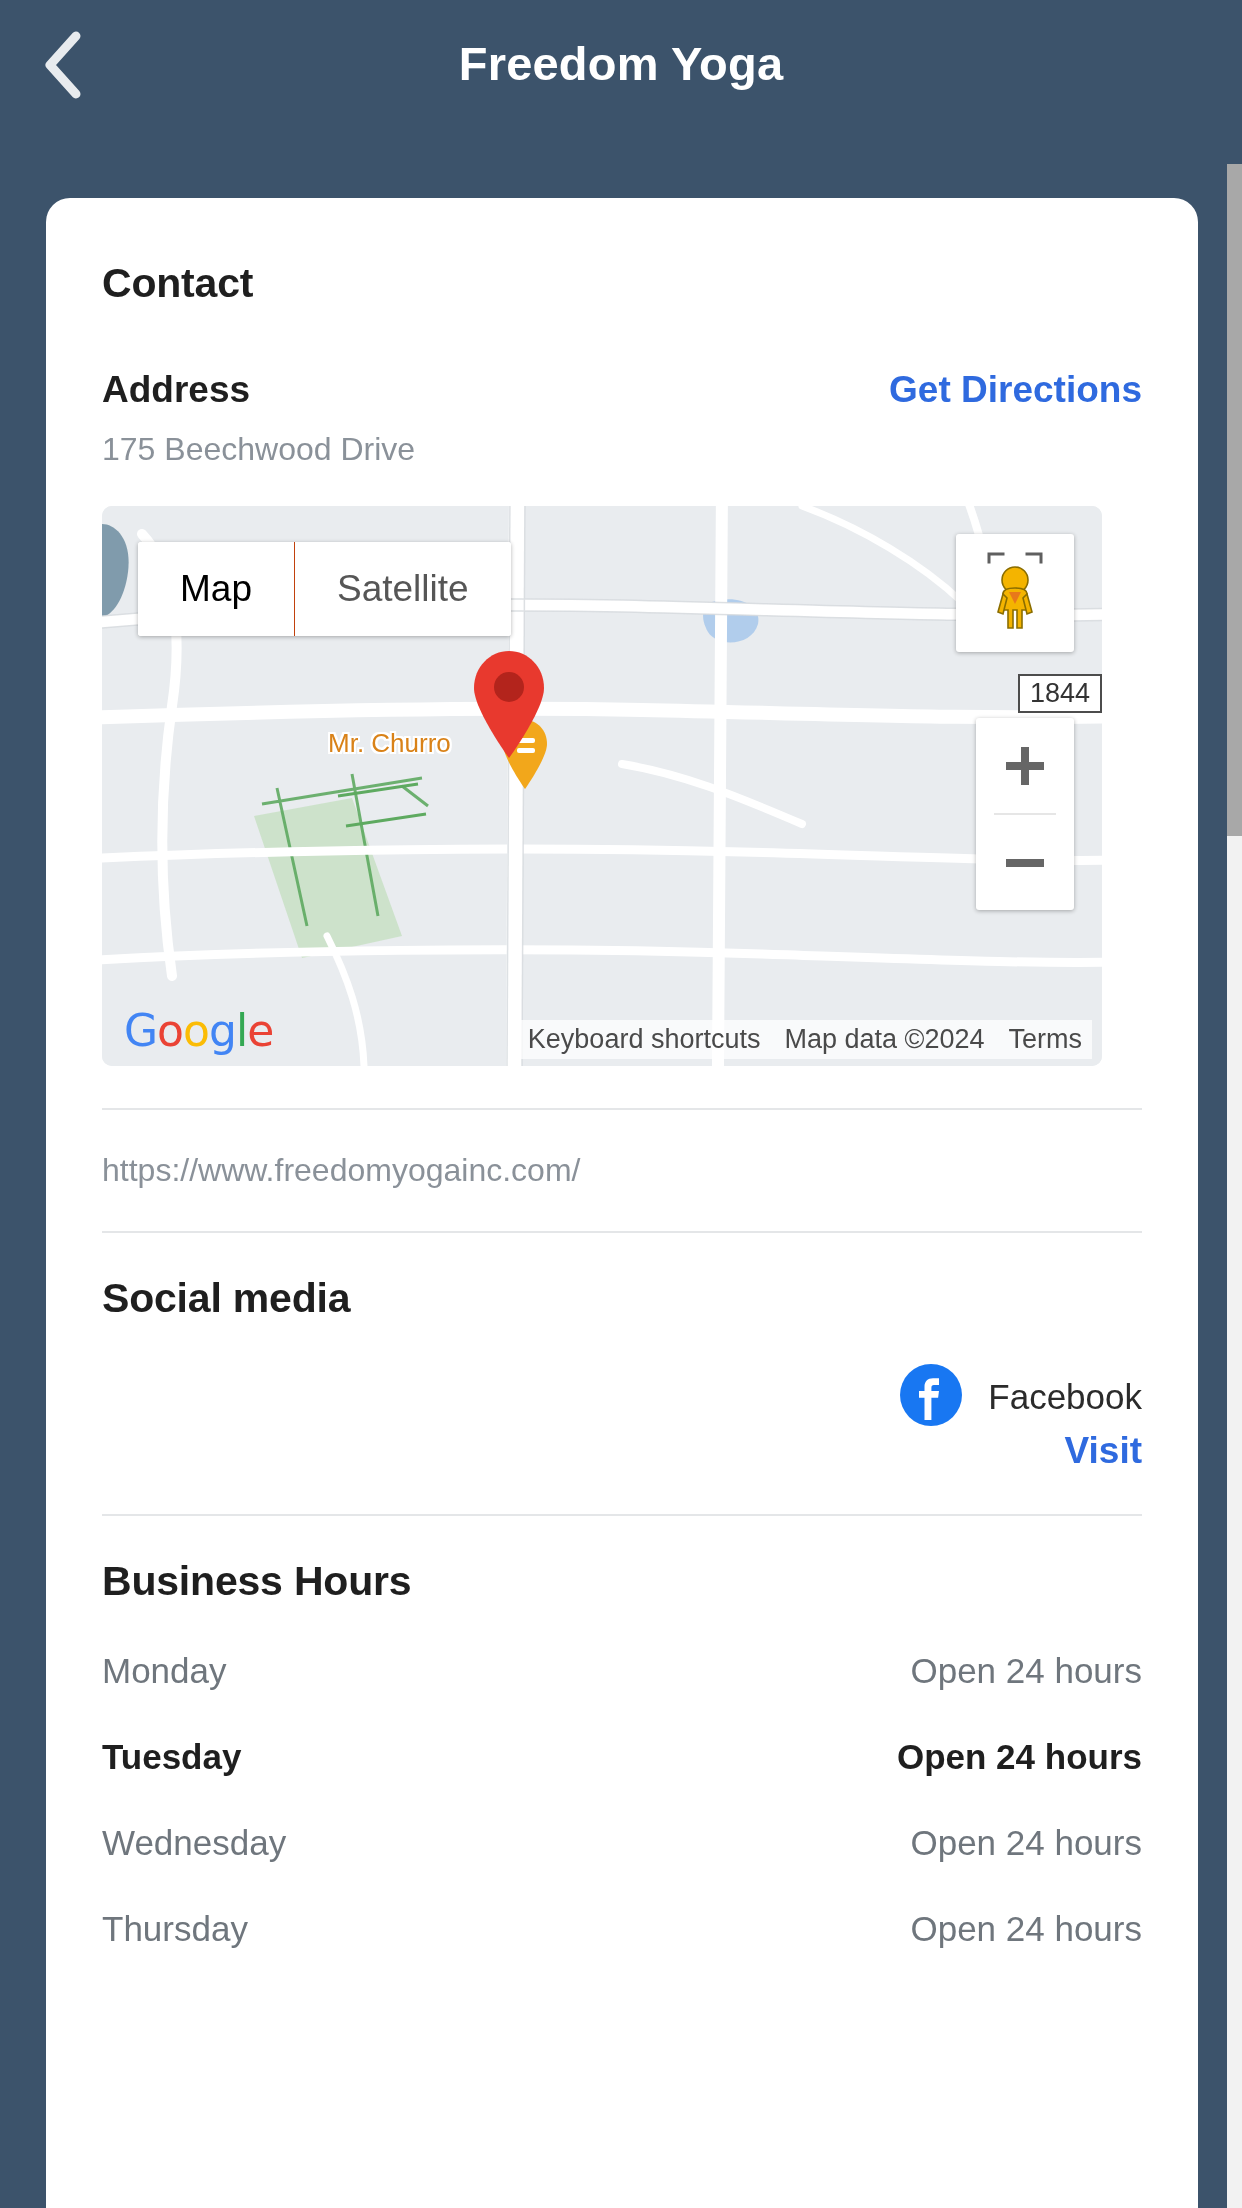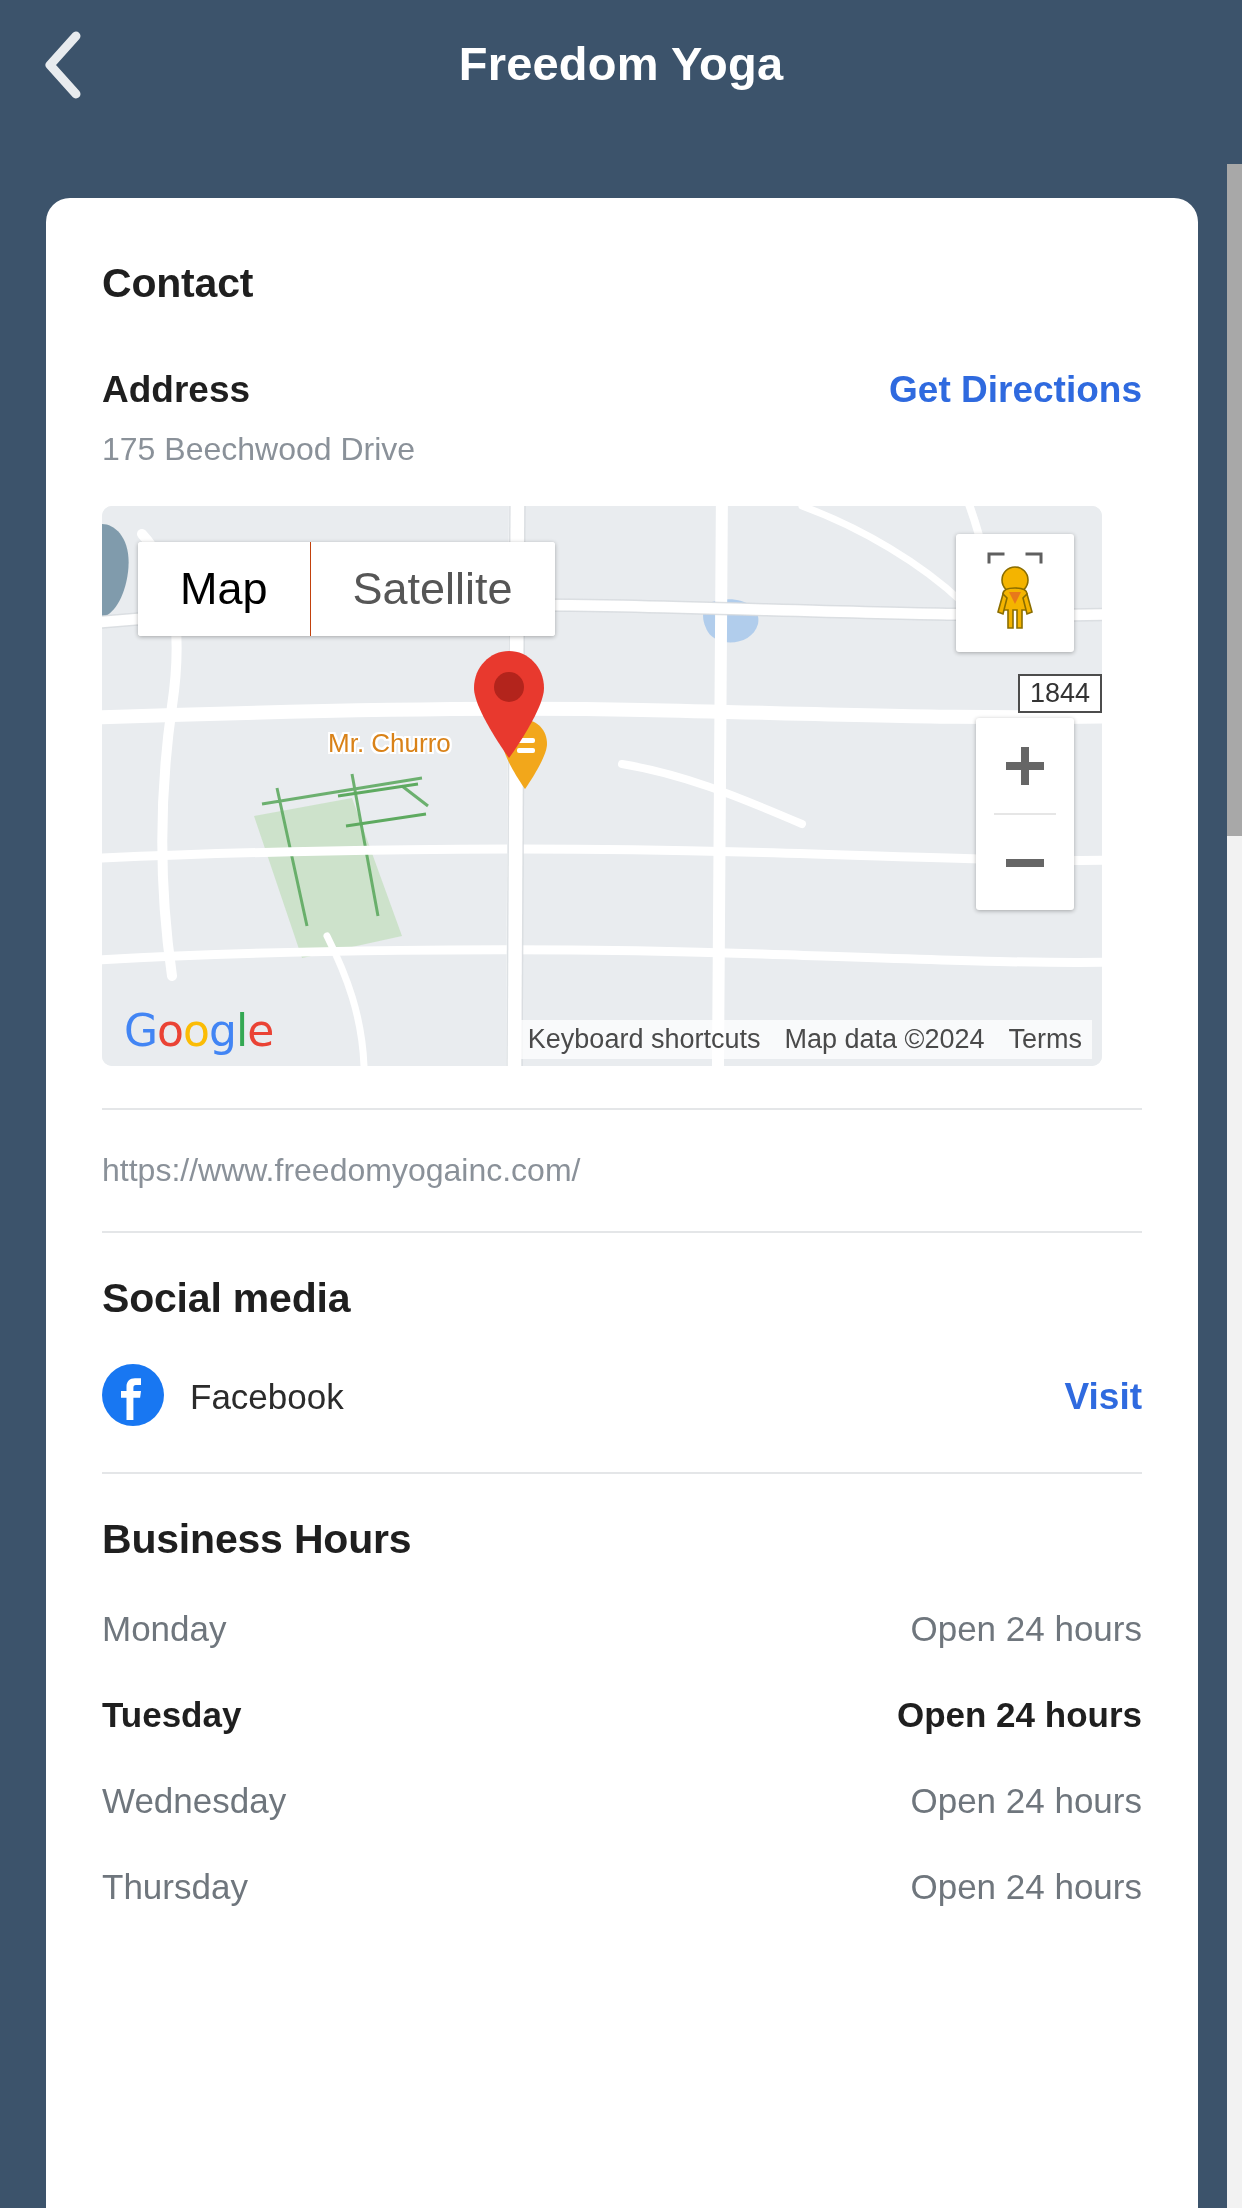--- a/index.html
+++ b/index.html
@@ -147,21 +147,21 @@
     box-shadow: 0 1px 4px rgba(0,0,0,0.3);
     background: #fff;
     z-index: 4;
   }
   .map-type-btn {
     height: 94px;
     display: flex;
     align-items: center;
     justify-content: center;
     padding: 0 42px;
-    font-size: 45px;
+    font-size: 37px;
     background: #fff;
     cursor: pointer;
     white-space: nowrap;
   }
   .map-type-btn.active { color: #000; }
   .map-type-btn.inactive { color: #565656; border-left: 1px solid #c2410c; }
 
   
   #street-view-control {
     position: absolute;
@@ -253,23 +253,24 @@
   #google-logo span:nth-child(2){color:#EA4335;}
   #google-logo span:nth-child(3){color:#FBBC05;}
   #google-logo span:nth-child(4){color:#4285F4;}
   #google-logo span:nth-child(5){color:#34A853;}
   #google-logo span:nth-child(6){color:#EA4335;}
 
   
   #social-heading { margin-top: 0; }
   #social-row {
     display: flex;
-    align-items: center;
+    align-items: flex-end;
     justify-content: space-between;
     margin-top: 42px;
+    flex-direction: column;
   }
   #social-row-left { display: flex; align-items: center; gap: 26px; }
   .social-name { font-size: 35px; color: #2b2b2b; }
   #social-visit-link { font-size: 37px; font-weight: bold; color: #2f6adf; cursor: pointer; }
 
   
   #hours-heading { margin-top: 0; }
   .hours-row {
     display: flex;
     justify-content: space-between;

